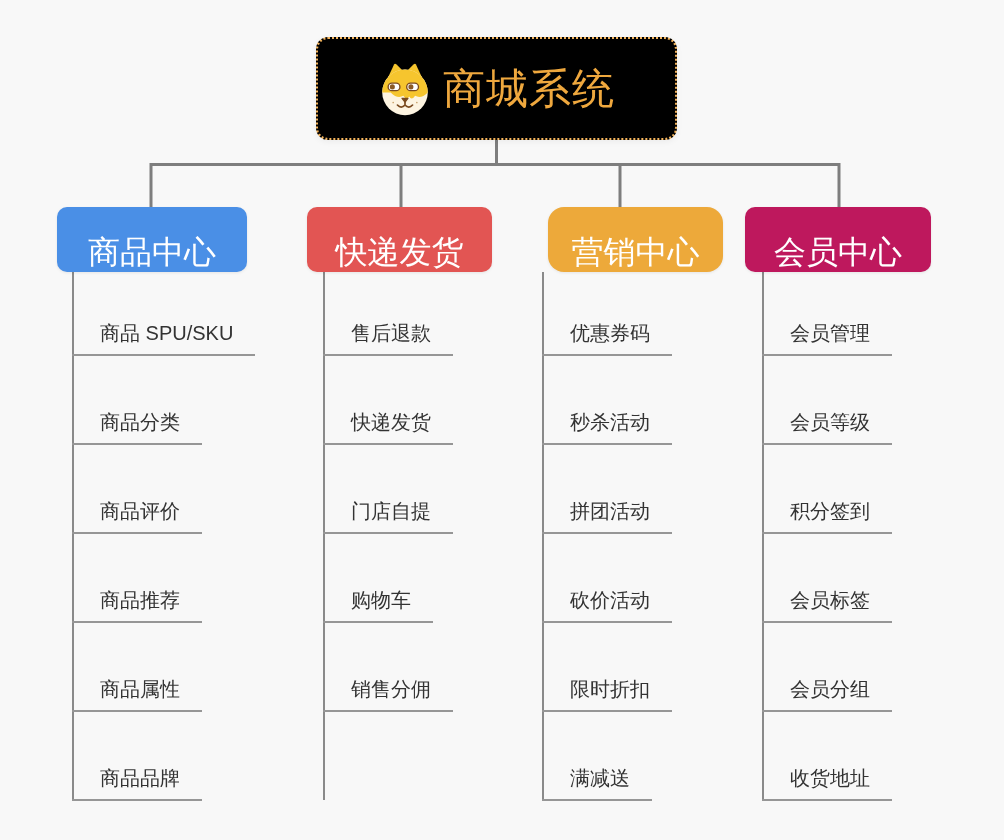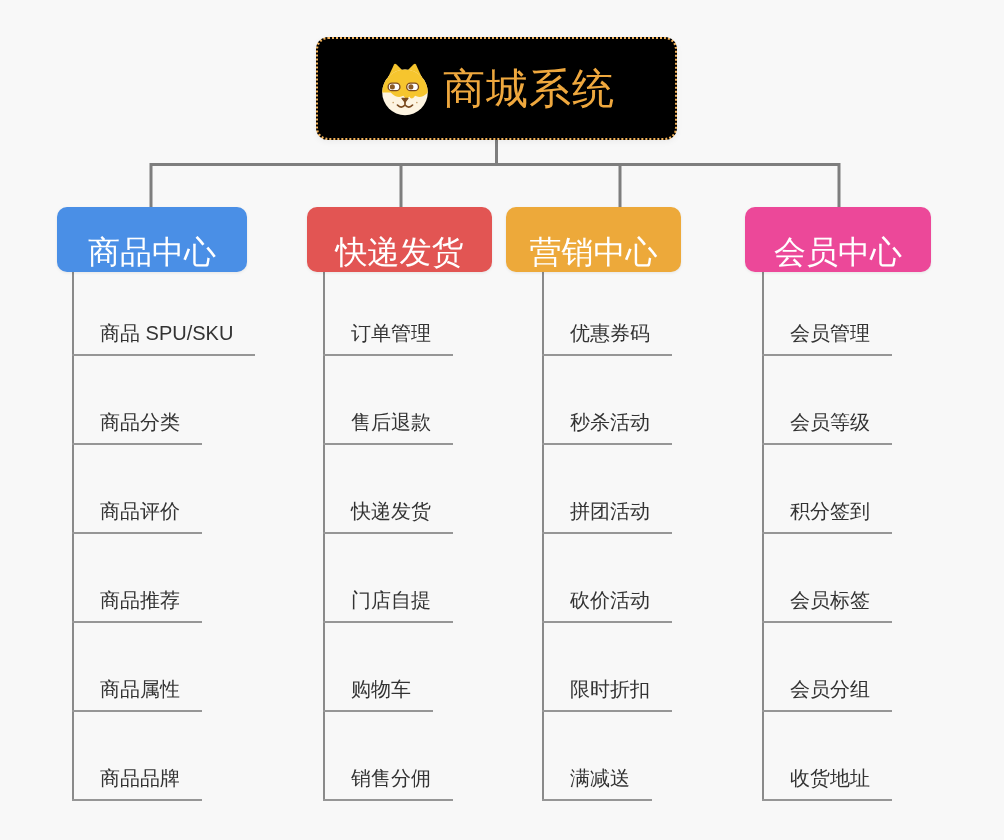--- a/index.html
+++ b/index.html
@@ -26,21 +26,21 @@
 
   
   .branch-header{
     position:absolute;top:207px;height:65px;border-radius:10px;
     display:flex;align-items:center;justify-content:center;
     box-shadow:0 1px 3px rgba(0,0,0,0.08);
   }
   .branch-header span{color:#FFFFFF;font-size:32px;white-space:nowrap;margin-top:26px;}
   .b0{left:57px;width:190px;}
   .b1{left:307px;width:185px;}
-  .b2{left:506px;width:175px;}
+  .b2{left:548px;width:175px;border-radius:16px;}
   .b3{left:745px;width:186px;}
 
   
   .col{
     position:absolute;top:272px;
     display:flex;flex-direction:column;align-items:flex-start;
   }
   .c0{left:72px;}
   .c1{left:323px;}
   .c2{left:542px;}
@@ -96,35 +96,34 @@
 
   <div class="branch-header b0" style="background-color: rgb(74, 143, 230);">
     <span>商品中心</span>
   </div>
   <div class="branch-header b1" style="background-color: rgb(226, 85, 83);">
     <span>快递发货</span>
   </div>
   <div class="branch-header b2" style="background-color: rgb(237, 169, 58);">
     <span>营销中心</span>
   </div>
-  <div class="branch-header b3" style="background-color: #ec4899;">
+  <div class="branch-header b3" style="background-color: #be185d;">
     <span>会员中心</span>
   </div>
 
   <div class="col c0">
     <div class="item">商品 SPU/SKU</div>
     <div class="item">商品分类</div>
     <div class="item">商品评价</div>
     <div class="item">商品推荐</div>
     <div class="item">商品属性</div>
     <div class="item">商品品牌</div>
   </div>
 
   <div class="col c1">
-    <div class="item">订单管理</div>
     <div class="item">售后退款</div>
     <div class="item">快递发货</div>
     <div class="item">门店自提</div>
     <div class="item">购物车</div>
     <div class="item">销售分佣</div>
   </div>
 
   <div class="col c2">
     <div class="item">优惠券码</div>
     <div class="item">秒杀活动</div>

